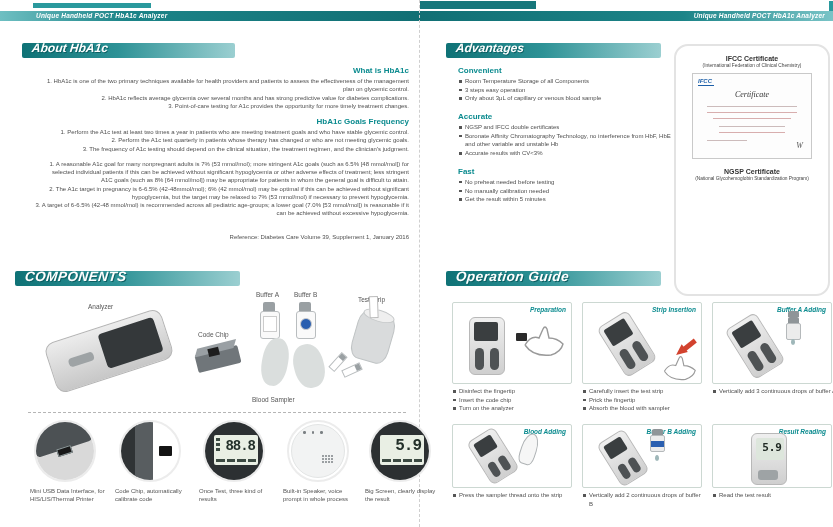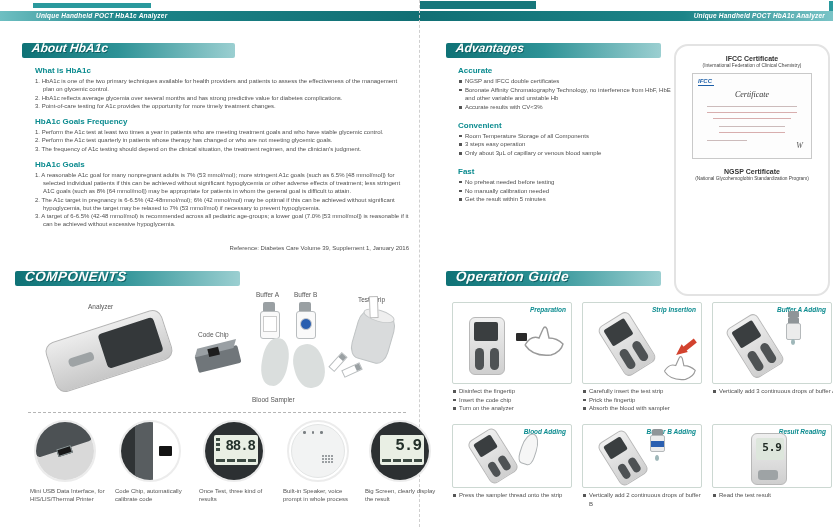--- a/index.html
+++ b/index.html
@@ -17,21 +17,21 @@
   
   .sec{position:absolute;height:15px;border-radius:2px;
        background:linear-gradient(90deg,#0f7276 0%,#2d9296 45%,#9bcfd1 100%);}
   .sec::before{content:"";position:absolute;left:-6px;top:-5px;width:55%;height:9px;background:#c3e1e2;border-radius:2px;z-index:-1;}
   .sec span{position:absolute;left:10px;top:-2px;font-style:italic;font-weight:bold;color:#fff;
             text-shadow:1px 1px 0 #0d5f63;transform:skewX(-6deg);white-space:nowrap;}
   .sec.sm span{font-size:12px;} .sec.lg span{font-size:13.5px;letter-spacing:.5px;}
   
   .sub-h{color:#0b8b8f;font-weight:bold;font-size:8px;margin:0 0 2px 0;}
   .line{font-size:6px;line-height:1.38;color:#4f4f4f;padding-left:8px;text-indent:-8px;}
-  .sub{margin-bottom:7px;}
+  .sub{margin-bottom:7px;text-align:right;}
   .ref{font-size:6px;color:#4f4f4f;text-align:right;margin-top:16px;}
   .bi{position:relative;padding-left:7px;font-size:6px;line-height:1.45;color:#4f4f4f;}
   .bi::before{content:"";position:absolute;left:1px;top:3px;width:2.5px;height:2.5px;background:#555;}
   
   .lbl{position:absolute;font-size:6.5px;color:#555;}
   .analyzer{position:absolute;left:48px;top:325px;width:120px;height:50px;transform:rotate(-18deg);
             background:linear-gradient(#ececec,#c7c7c7);border:1px solid #b5b5b5;border-radius:10px;}
   .analyzer .scr{position:absolute;right:8px;top:6px;width:58px;height:36px;background:#34383a;border-radius:4px;}
   .analyzer .btn{position:absolute;left:18px;top:20px;width:26px;height:9px;background:#9ea3a5;border-radius:4px;}
   .chip3d{position:absolute;left:196px;top:350px;width:44px;height:18px;transform:rotate(-14deg);
@@ -141,21 +141,20 @@
       <div class="line">2. HbA1c reflects average glycemia over several months and has strong predictive value for diabetes complications.</div>
       <div class="line">3. Point-of-care testing for A1c provides the opportunity for more timely treatment changes.</div>
     </div>
     <div class="sub">
       <div class="sub-h">HbA1c Goals Frequency</div>
       <div class="line">1. Perform the A1c test at least two times a year in patients who are meeting treatment goals and who have stable glycemic control.</div>
       <div class="line">2. Perform the A1c test quarterly in patients whose therapy has changed or who are not meeting glycemic goals.</div>
       <div class="line">3. The frequency of A1c testing should depend on the clinical situation, the treatment regimen, and the clinician's judgment.</div>
     </div>
     <div class="sub">
-      <div class="sub-h">HbA1c Goals</div>
       <div class="line">1. A reasonable A1c goal for many nonpregnant adults is 7% (53 mmol/mol); more stringent A1c goals (such as 6.5% [48 mmol/mol]) for selected individual patients if this can be achieved without significant hypoglycemia or other adverse effects of treatment; less stringent A1C goals (such as 8% [64 mmol/mol]) may be appropriate for patients in whom the general goal is difficult to attain.</div>
       <div class="line">2. The A1c target in pregnancy is 6-6.5% (42-48mmol/mol); 6% (42 mmol/mol) may be optimal if this can be achieved without significant hypoglycemia, but the target may be relaxed to 7% (53 mmol/mol) if necessary to prevent hypoglycemia.</div>
       <div class="line">3. A target of 6-6.5% (42-48 mmol/mol) is recommended across all pediatric age-groups; a lower goal (7.0% [53 mmol/mol]) is reasonable if it can be achieved without excessive hypoglycemia.</div>
     </div>
     <div class="ref">Reference: Diabetes Care Volume 39, Supplement 1, January 2016</div>
   </div>
 
   <div class="sec lg" style="left:15px;top:271px;width:225px;">
     <span>COMPONENTS</span>
   </div>
@@ -264,30 +263,30 @@
   <div class="fcap" style="left:199px;">Once Test, three kind of results</div>
   <div class="fcap" style="left:283px;">Built-in Speaker, voice prompt in whole process</div>
   <div class="fcap" style="left:365px;">Big Screen, clearly display the result</div>
 
   <div class="sec sm" style="left:446px;top:43px;width:215px;">
     <span>Advantages</span>
   </div>
 
   <div style="position:absolute;left:458px;top:66px;width:214px;">
     <div style="margin-bottom:9px;">
+      <div class="sub-h">Convenient</div>
+      <div class="bi">Room Temperature Storage of all Components</div>
+      <div class="bi">3 steps easy operation</div>
+      <div class="bi">Only about 3μL of capillary or venous blood sample</div>
+    </div>
+    <div style="margin-bottom:9px;">
       <div class="sub-h">Accurate</div>
       <div class="bi">NGSP and IFCC double certificates</div>
       <div class="bi">Boronate Affinity Chromatography Technology, no interference from HbF, HbE and other variable and unstable Hb</div>
       <div class="bi">Accurate results with CV&lt;3%</div>
-    </div>
-    <div style="margin-bottom:9px;">
-      <div class="sub-h">Convenient</div>
-      <div class="bi">Room Temperature Storage of all Components</div>
-      <div class="bi">3 steps easy operation</div>
-      <div class="bi">Only about 3μL of capillary or venous blood sample</div>
     </div>
     <div>
       <div class="sub-h">Fast</div>
       <div class="bi">No preheat needed before testing</div>
       <div class="bi">No manually calibration needed</div>
       <div class="bi">Get the result within 5 minutes</div>
     </div>
   </div>
 
   <div class="cert-card">

